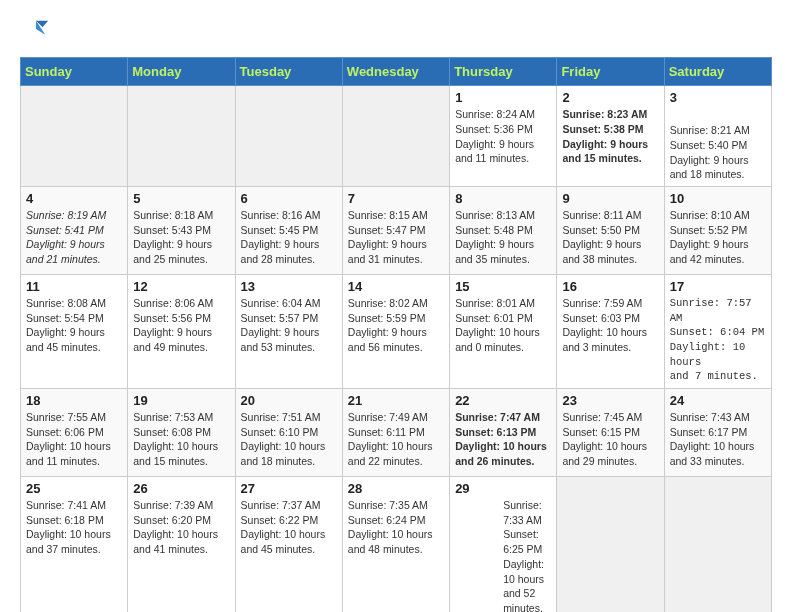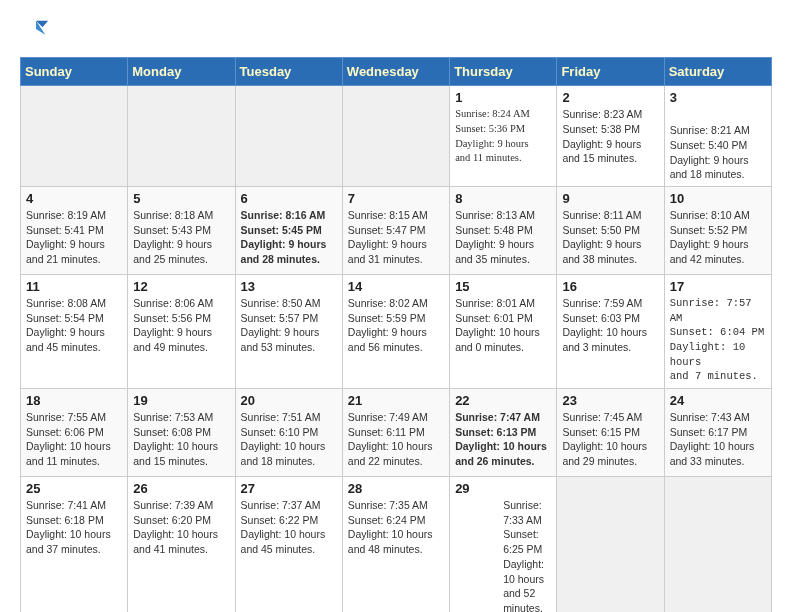--- a/index.html
+++ b/index.html
@@ -49,21 +49,21 @@
       color: #444;
       margin-top: 2px;
     }
     table {
       width: 100%;
       border-collapse: collapse;
       table-layout: fixed;
     }
     thead tr th {
       background-color: #2a6db5;
-      color: #fef9c3;
+      color: #bef264;
       font-size: 13px;
       font-weight: bold;
       padding: 6px 4px;
       border: 1px solid #5a90cc;
       text-align: left;
     }
     tbody tr td {
       border: 1px solid #ccc;
       vertical-align: top;
       padding: 4px 5px;
@@ -123,58 +123,58 @@
         </tr>
     </thead>
     <tbody id="calendar-body">
         <tr>
           <td class="empty-cell"></td>
           <td class="empty-cell"></td>
           <td class="empty-cell"></td>
           <td class="empty-cell"></td>
           <td>
             <span class="day-num">1</span>
-            <div class="day-info" style="white-space: pre-line; font-family: Liberation Serif, serif;">Sunrise: 8:24 AM
+            <div class="day-info" style="white-space: pre-line;">Sunrise: 8:24 AM
 Sunset: 5:36 PM
 Daylight: 9 hours
 and 11 minutes.</div>
           </td>
           <td>
             <span class="day-num">2</span>
-            <div class="day-info" style="white-space: pre-line;">Sunrise: 8:23 AM
+            <div class="day-info" style="white-space: pre-line; font-weight: bold;">Sunrise: 8:23 AM
 Sunset: 5:38 PM
 Daylight: 9 hours
 and 15 minutes.</div>
           </td>
           <td>
             <span class="day-num">3</span>
             <div class="day-info" style="white-space: pre-line; margin-top: 18px;">Sunrise: 8:21 AM
 Sunset: 5:40 PM
 Daylight: 9 hours
 and 18 minutes.</div>
           </td>
         </tr>
         <tr>
           <td>
             <span class="day-num">4</span>
-            <div class="day-info" style="white-space: pre-line;">Sunrise: 8:19 AM
+            <div class="day-info" style="white-space: pre-line; font-style: italic;">Sunrise: 8:19 AM
 Sunset: 5:41 PM
 Daylight: 9 hours
 and 21 minutes.</div>
           </td>
           <td>
             <span class="day-num">5</span>
             <div class="day-info" style="white-space: pre-line;">Sunrise: 8:18 AM
 Sunset: 5:43 PM
 Daylight: 9 hours
 and 25 minutes.</div>
           </td>
           <td>
             <span class="day-num">6</span>
-            <div class="day-info" style="white-space: pre-line; font-weight: bold;">Sunrise: 8:16 AM
+            <div class="day-info" style="white-space: pre-line;">Sunrise: 8:16 AM
 Sunset: 5:45 PM
 Daylight: 9 hours
 and 28 minutes.</div>
           </td>
           <td>
             <span class="day-num">7</span>
             <div class="day-info" style="white-space: pre-line;">Sunrise: 8:15 AM
 Sunset: 5:47 PM
 Daylight: 9 hours
 and 31 minutes.</div>
@@ -211,21 +211,21 @@
           </td>
           <td>
             <span class="day-num">12</span>
             <div class="day-info" style="white-space: pre-line;">Sunrise: 8:06 AM
 Sunset: 5:56 PM
 Daylight: 9 hours
 and 49 minutes.</div>
           </td>
           <td>
             <span class="day-num">13</span>
-            <div class="day-info" style="white-space: pre-line;">Sunrise: 8:50 AM
+            <div class="day-info" style="white-space: pre-line;">Sunrise: 6:04 AM
 Sunset: 5:57 PM
 Daylight: 9 hours
 and 53 minutes.</div>
           </td>
           <td>
             <span class="day-num">14</span>
             <div class="day-info" style="white-space: pre-line;">Sunrise: 8:02 AM
 Sunset: 5:59 PM
 Daylight: 9 hours
 and 56 minutes.</div>

